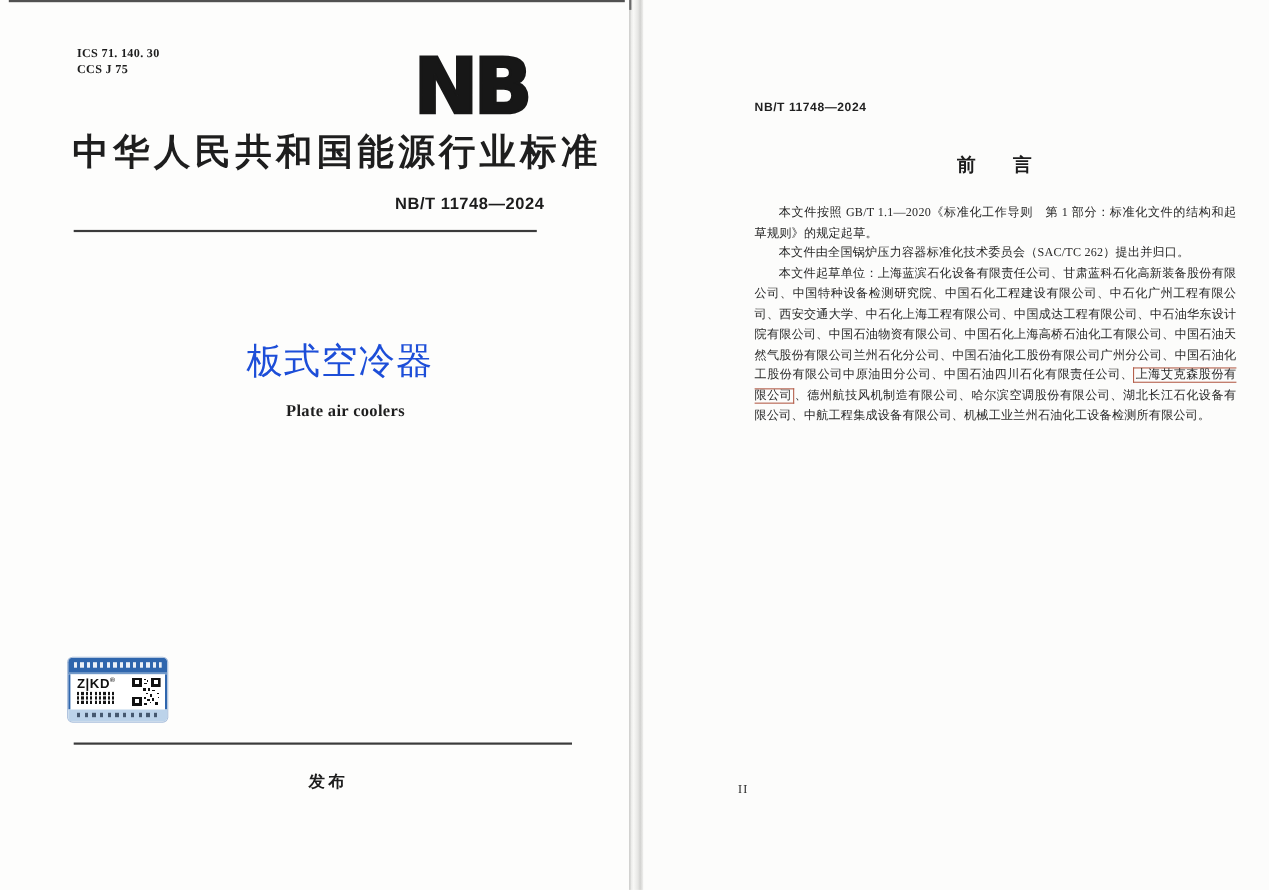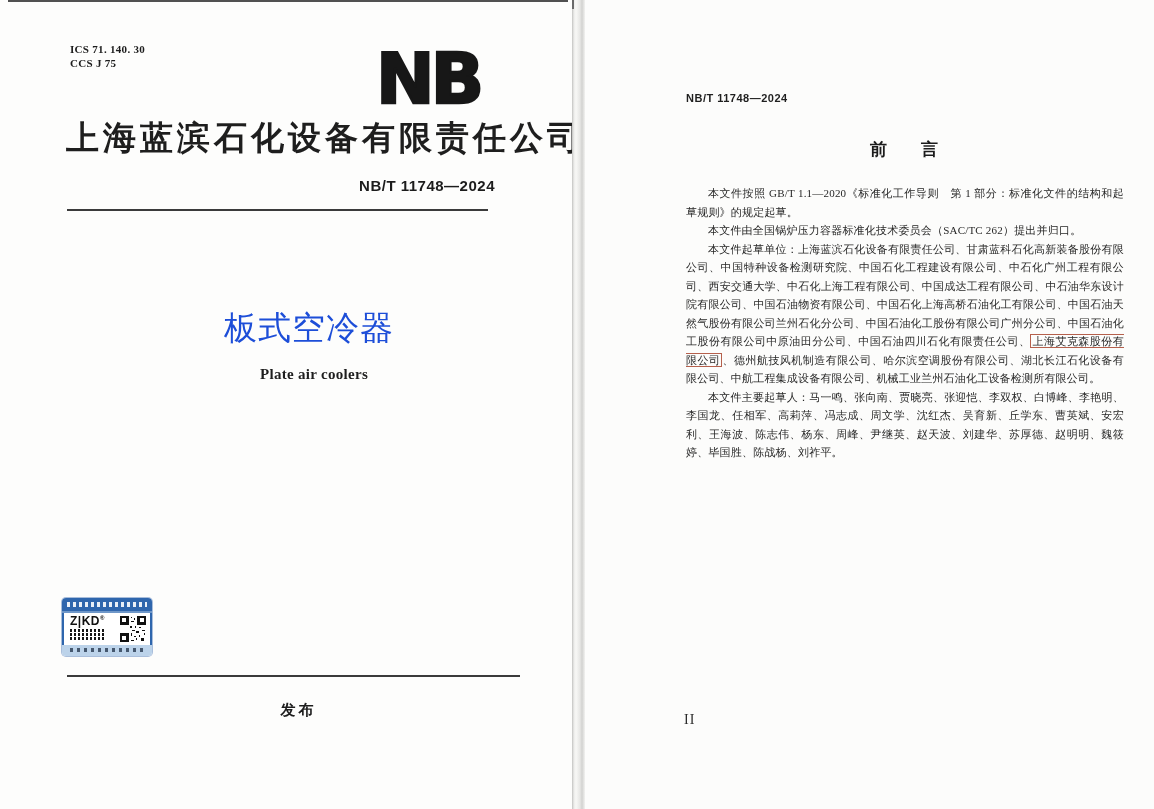--- a/index.html
+++ b/index.html
@@ -77,37 +77,37 @@
 
   
   .fw-header{position:absolute;left:101px;top:92px;font-family:"Liberation Sans", sans-serif;font-weight:bold;font-size:11px;letter-spacing:.5px;color:#1f1f1f;}
   .fw-title{position:absolute;left:101px;top:138px;width:436px;text-align:center;font-weight:bold;font-size:17px;color:#1c1c1c;}
   .fw-body{
     position:absolute;left:101px;top:184px;width:438px;
     font-size:11px;line-height:18.5px;text-align:justify;color:#272727;letter-spacing:.2px;
   }
   .fw-body p{margin:0;text-indent:2em;}
   .org-box{border:1px solid #b5604c;padding:0 1px;}
-  .fw-pagenum{position:absolute;left:99px;top:712px;font-size:14px;color:#2b2b2b;letter-spacing:1px;}
+  .fw-pagenum{position:absolute;left:86px;top:712px;font-size:11px;color:#2b2b2b;letter-spacing:1px;}
 </style>
 </head>
 <body>
 
 <div id="canvas">
 
   <div class="page" id="cover-page">
 
     <div class="ics-block">
       <div>ICS 71. 140. 30</div>
       <div>CCS J 75</div>
     </div>
 
     <div class="nb-logo">NB</div>
 
-    <div class="series-title">上海蓝滨石化设备有限责任公司</div>
+    <div class="series-title">中华人民共和国能源行业标准</div>
 
     <div class="std-number-cover">NB/T 11748—2024</div>
 
     <div class="rule" id="rule-top"></div>
 
     <div class="doc-title-cn">板式空冷器</div>
     <div class="doc-title-en">Plate air coolers</div>
 
     <div class="sticker">
       <div class="st-top"></div>
@@ -166,19 +166,18 @@
   <div class="page" id="foreword-page">
 
     <div class="fw-header">NB/T 11748—2024</div>
 
     <div class="fw-title">前　　言</div>
 
     <div class="fw-body">
       <p>本文件按照 GB/T 1.1—2020《标准化工作导则　第 1 部分：标准化文件的结构和起草规则》的规定起草。</p>
       <p>本文件由全国锅炉压力容器标准化技术委员会（SAC/TC 262）提出并归口。</p>
       <p><span>本文件起草单位：上海蓝滨石化设备有限责任公司、甘肃蓝科石化高新装备股份有限公司、中国特种设备检测研究院、中国石化工程建设有限公司、中石化广州工程有限公司、西安交通大学、中石化上海工程有限公司、中国成达工程有限公司、中石油华东设计院有限公司、中国石油物资有限公司、中国石化上海高桥石油化工有限公司、中国石油天然气股份有限公司兰州石化分公司、中国石油化工股份有限公司广州分公司、中国石油化工股份有限公司中原油田分公司、中国石油四川石化有限责任公司、</span><span class="org-box">上海艾克森股份有限公司</span><span>、德州航技风机制造有限公司、哈尔滨空调股份有限公司、湖北长江石化设备有限公司、中航工程集成设备有限公司、机械工业兰州石油化工设备检测所有限公司。</span></p>
-      <p>本文件主要起草人：马一鸣、张向南、贾晓亮、张迎恺、李双权、白博峰、李艳明、李国龙、任相军、高莉萍、冯志成、周文学、沈红杰、吴育新、丘学东、曹英斌、安宏利、王海波、陈志伟、杨东、周峰、尹继英、赵天波、刘建华、苏厚德、赵明明、魏筱婷、毕国胜、陈战杨、刘祚平。</p>
     </div>
 
     <div class="fw-pagenum">II</div>
   </div>
 
 </div>
 
 </body></html>

